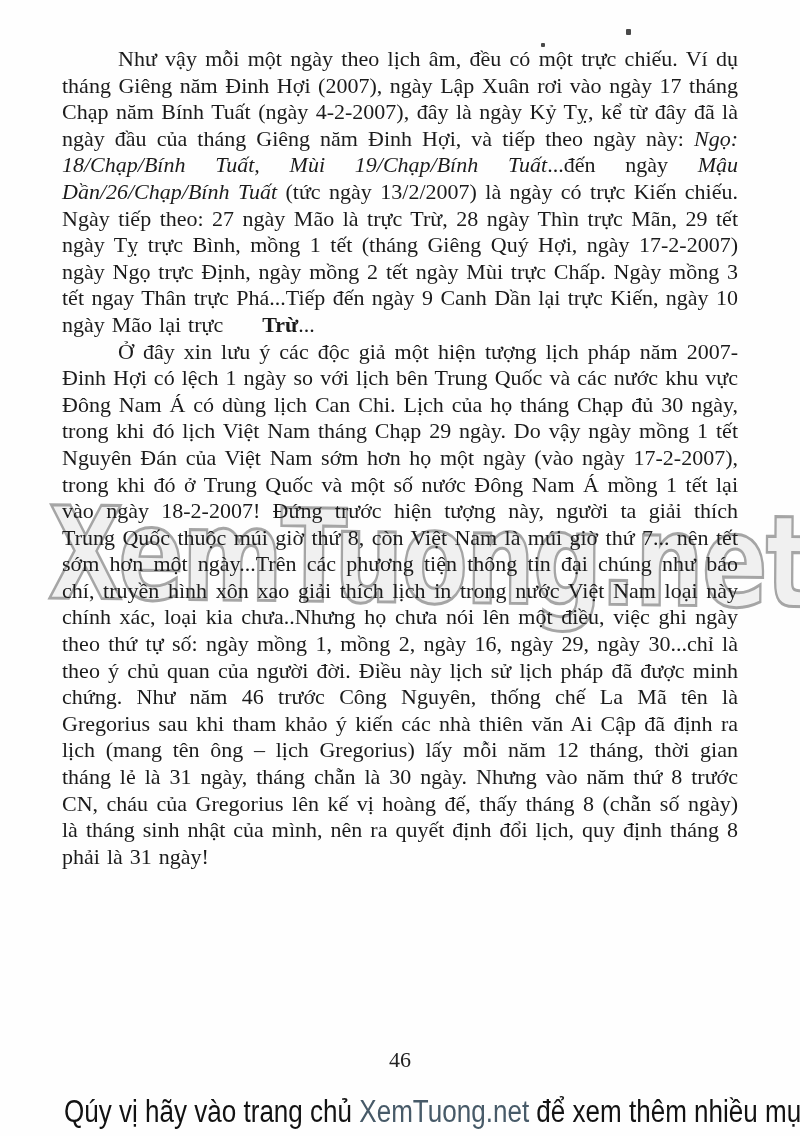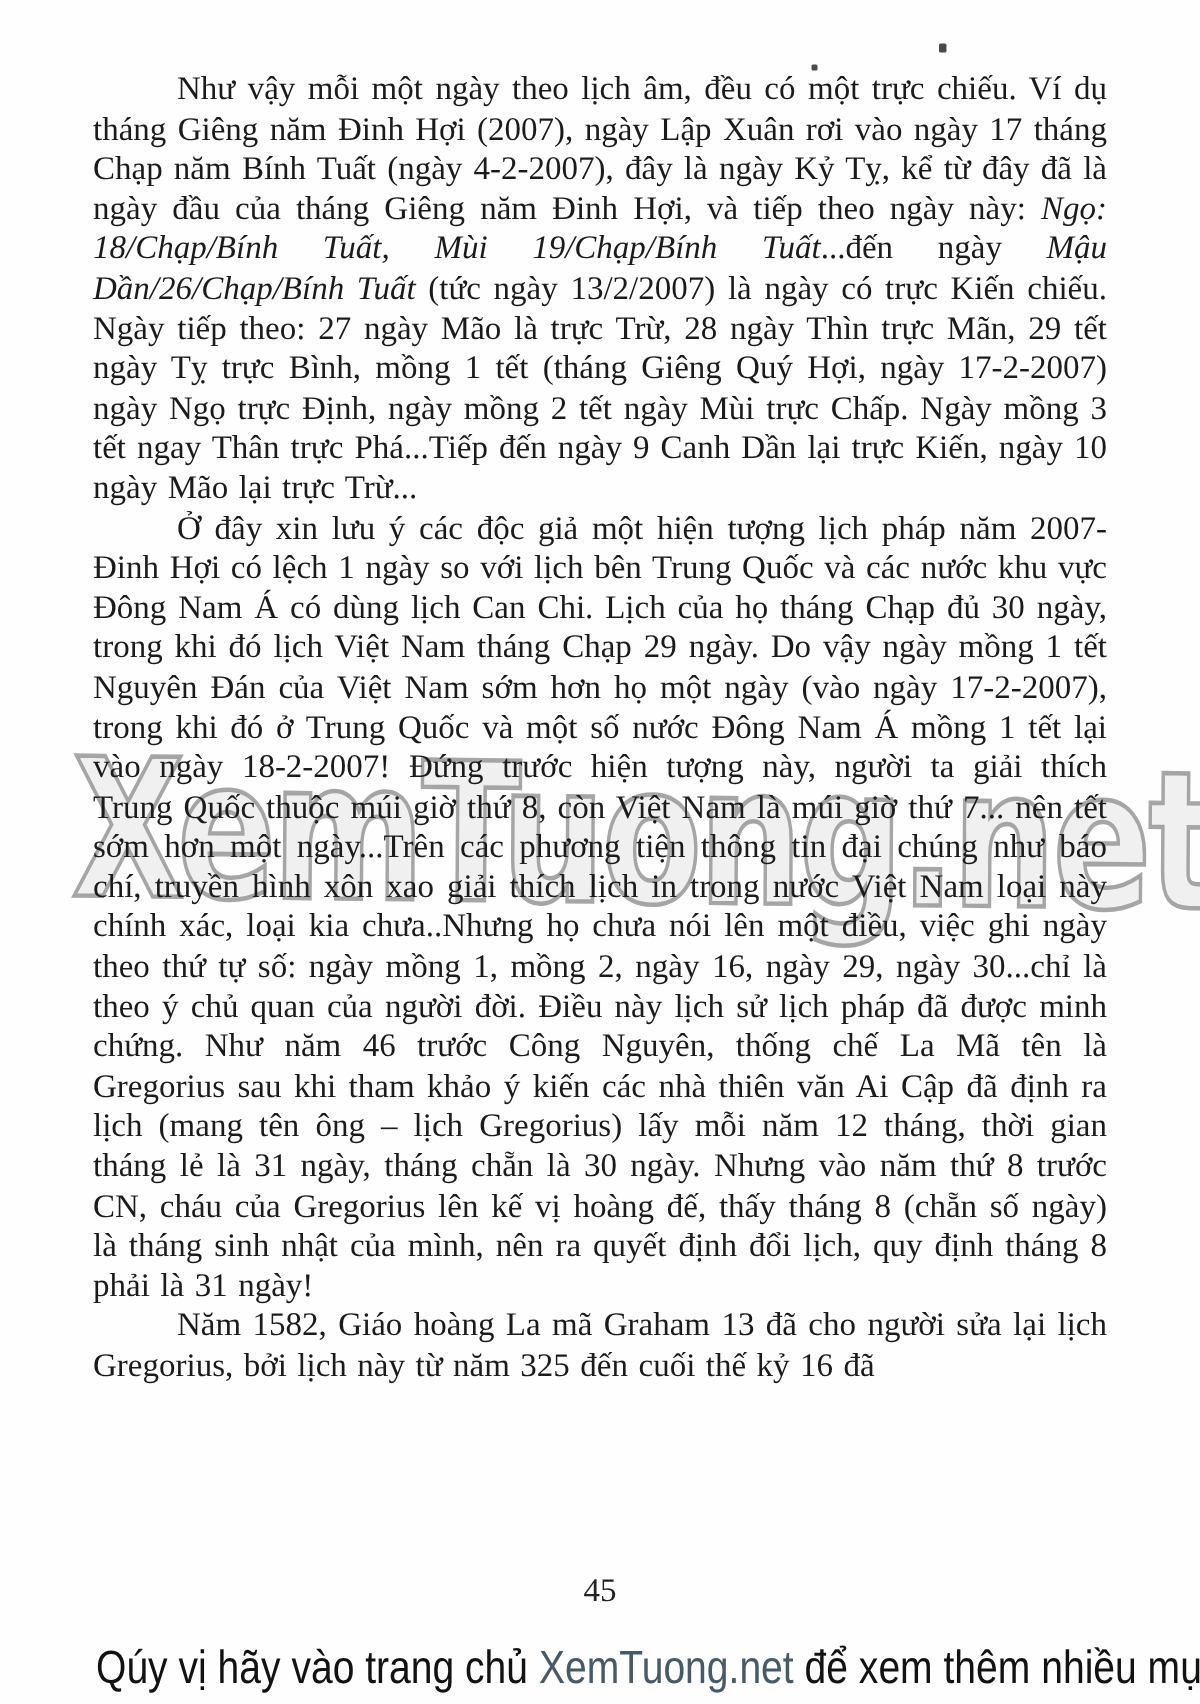--- a/index.html
+++ b/index.html
@@ -20,21 +20,21 @@
     left: 62px; top: 46px; width: 676px;
     font-size: 22px; line-height: 26.6px;
     text-align: justify;
     color: #1b1b1b;
     z-index: 2;
     word-spacing: 1.5px;
   }
   .para { margin: 0; text-indent: 56px; }
   .run-normal { font-style: normal; margin-top: 36px; }
   .run-italic { font-style: italic; }
-  .run-bold   { font-weight: normal; }
+  .run-bold   { font-weight: bold; margin-left: 32px; }
   
   .watermark {
     position: absolute;
     left: 48px; top: 490px;
     z-index: 1;
     font-family: "DejaVu Sans", sans-serif;
     font-weight: bold;
     font-size: 128px; line-height: 1;
     white-space: nowrap;
     letter-spacing: -3px;
@@ -74,19 +74,18 @@
 
 <div class="page">
   <div class="speck s1"></div>
   <div class="speck s2"></div>
 
   <div class="watermark">XemTuong.net</div>
 
   <div class="text-block" id="paragraphs" style="color: rgb(27, 27, 27);">
       <p class="para"><span class="run-normal">Như vậy mỗi một ngày theo lịch âm, đều có một trực chiếu. Ví dụ tháng Giêng năm Đinh Hợi (2007), ngày Lập Xuân rơi vào ngày 17 tháng Chạp năm Bính Tuất (ngày 4-2-2007), đây là ngày Kỷ Tỵ, kể từ đây đã là ngày đầu của tháng Giêng năm Đinh Hợi, và tiếp theo ngày này: </span><span class="run-italic">Ngọ: 18/Chạp/Bính Tuất, Mùi 19/Chạp/Bính Tuất</span><span class="run-normal">...đến ngày </span><span class="run-italic">Mậu Dần/26/Chạp/Bính Tuất</span><span class="run-normal"> (tức ngày 13/2/2007) là ngày có trực Kiến chiếu. Ngày tiếp theo: 27 ngày Mão là trực Trừ, 28 ngày Thìn trực Mãn, 29 tết ngày Tỵ trực Bình, mồng 1 tết (tháng Giêng Quý Hợi, ngày 17-2-2007) ngày Ngọ trực Định, ngày mồng 2 tết ngày Mùi trực Chấp. Ngày mồng 3 tết ngay Thân trực Phá...Tiếp đến ngày 9 Canh Dần lại trực Kiến, ngày 10 ngày Mão lại trực </span><span class="run-bold">Trừ</span><span class="run-normal">...</span></p>
       <p class="para"><span class="run-normal">Ở đây xin lưu ý các độc giả một hiện tượng lịch pháp năm 2007-Đinh Hợi có lệch 1 ngày so với lịch bên Trung Quốc và các nước khu vực Đông Nam Á có dùng lịch Can Chi. Lịch của họ tháng Chạp đủ 30 ngày, trong khi đó lịch Việt Nam tháng Chạp 29 ngày. Do vậy ngày mồng 1 tết Nguyên Đán của Việt Nam sớm hơn họ một ngày (vào ngày 17-2-2007), trong khi đó ở Trung Quốc và một số nước Đông Nam Á mồng 1 tết lại vào ngày 18-2-2007! Đứng trước hiện tượng này, người ta giải thích Trung Quốc thuộc múi giờ thứ 8, còn Việt Nam là múi giờ thứ 7... nên tết sớm hơn một ngày...Trên các phương tiện thông tin đại chúng như báo chí, truyền hình xôn xao giải thích lịch in trong nước Việt Nam loại này chính xác, loại kia chưa..Nhưng họ chưa nói lên một điều, việc ghi ngày theo thứ tự số: ngày mồng 1, mồng 2, ngày 16, ngày 29, ngày 30...chỉ là theo ý chủ quan của người đời. Điều này lịch sử lịch pháp đã được minh chứng. Như năm 46 trước Công Nguyên, thống chế La Mã tên là Gregorius sau khi tham khảo ý kiến các nhà thiên văn Ai Cập đã định ra lịch (mang tên ông – lịch Gregorius) lấy mỗi năm 12 tháng, thời gian tháng lẻ là 31 ngày, tháng chẵn là 30 ngày. Nhưng vào năm thứ 8 trước CN, cháu của Gregorius lên kế vị hoàng đế, thấy tháng 8 (chẵn số ngày) là tháng sinh nhật của mình, nên ra quyết định đổi lịch, quy định tháng 8 phải là 31 ngày!</span></p>
-      <p class="para"><span class="run-normal">Năm 1582, Giáo hoàng La mã Graham 13 đã cho người sửa lại lịch Gregorius, bởi lịch này từ năm 325 đến cuối thế kỷ 16 đã</span></p>
     </div>
 
-  <div class="page-number">45</div>
+  <div class="page-number">46</div>
 
   <div class="footer"><span>Qúy vị hãy vào trang chủ </span><a class="footer-link" style="color: rgb(71, 90, 104);">XemTuong.net</a><span> để xem thêm nhiều mục hay khác</span></div>
 </div>
 
 </body></html>

